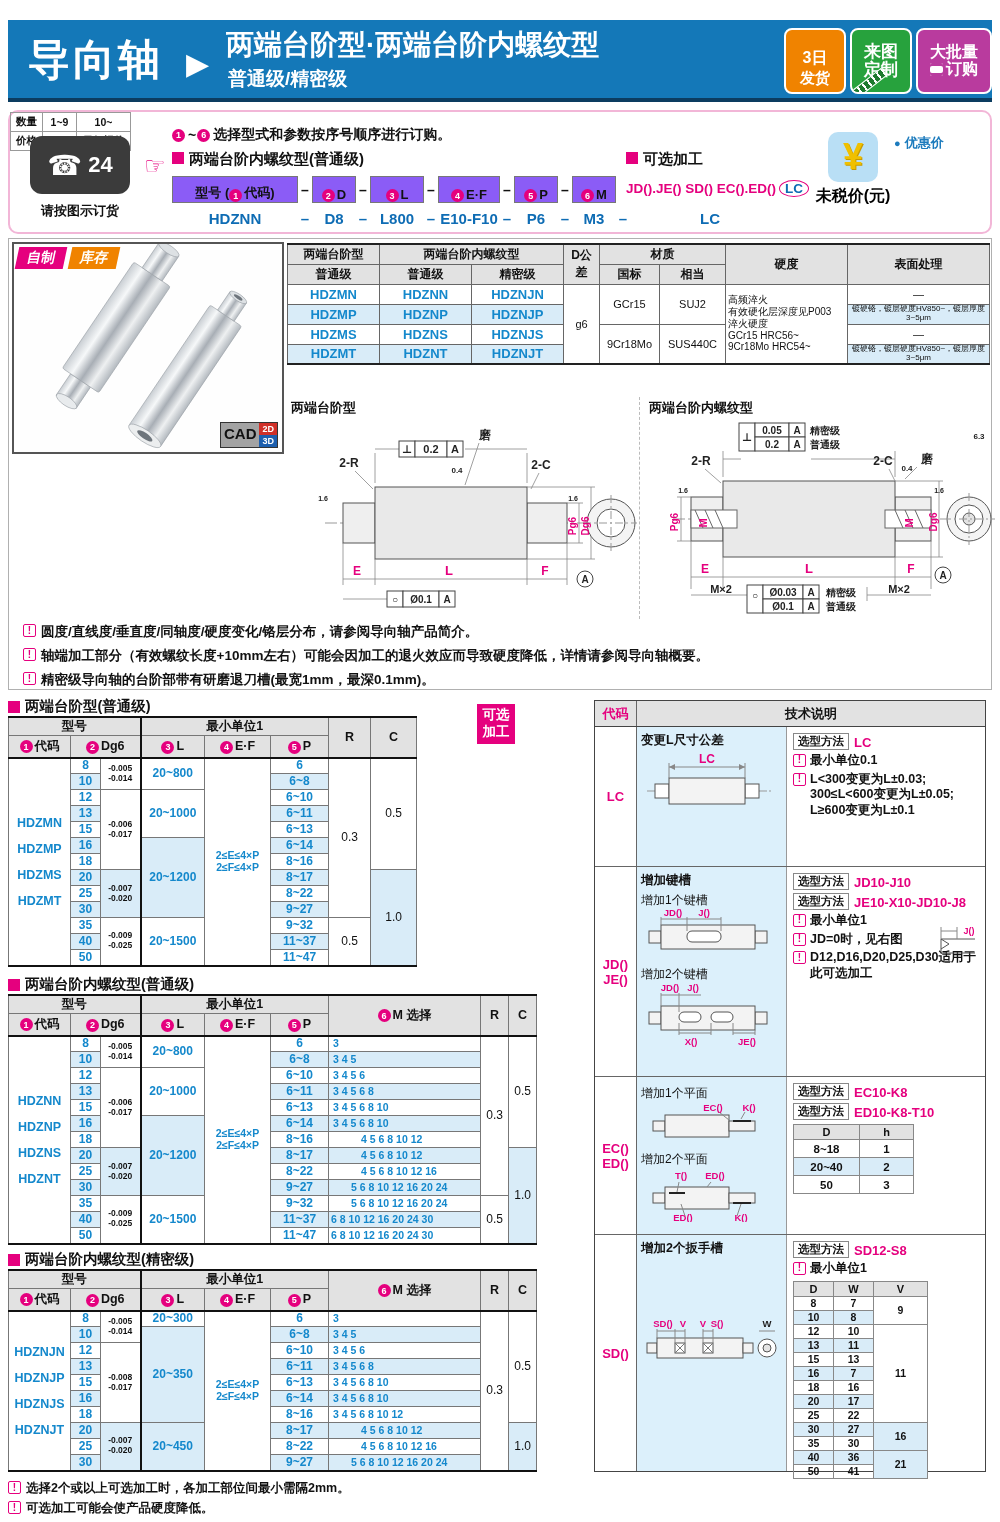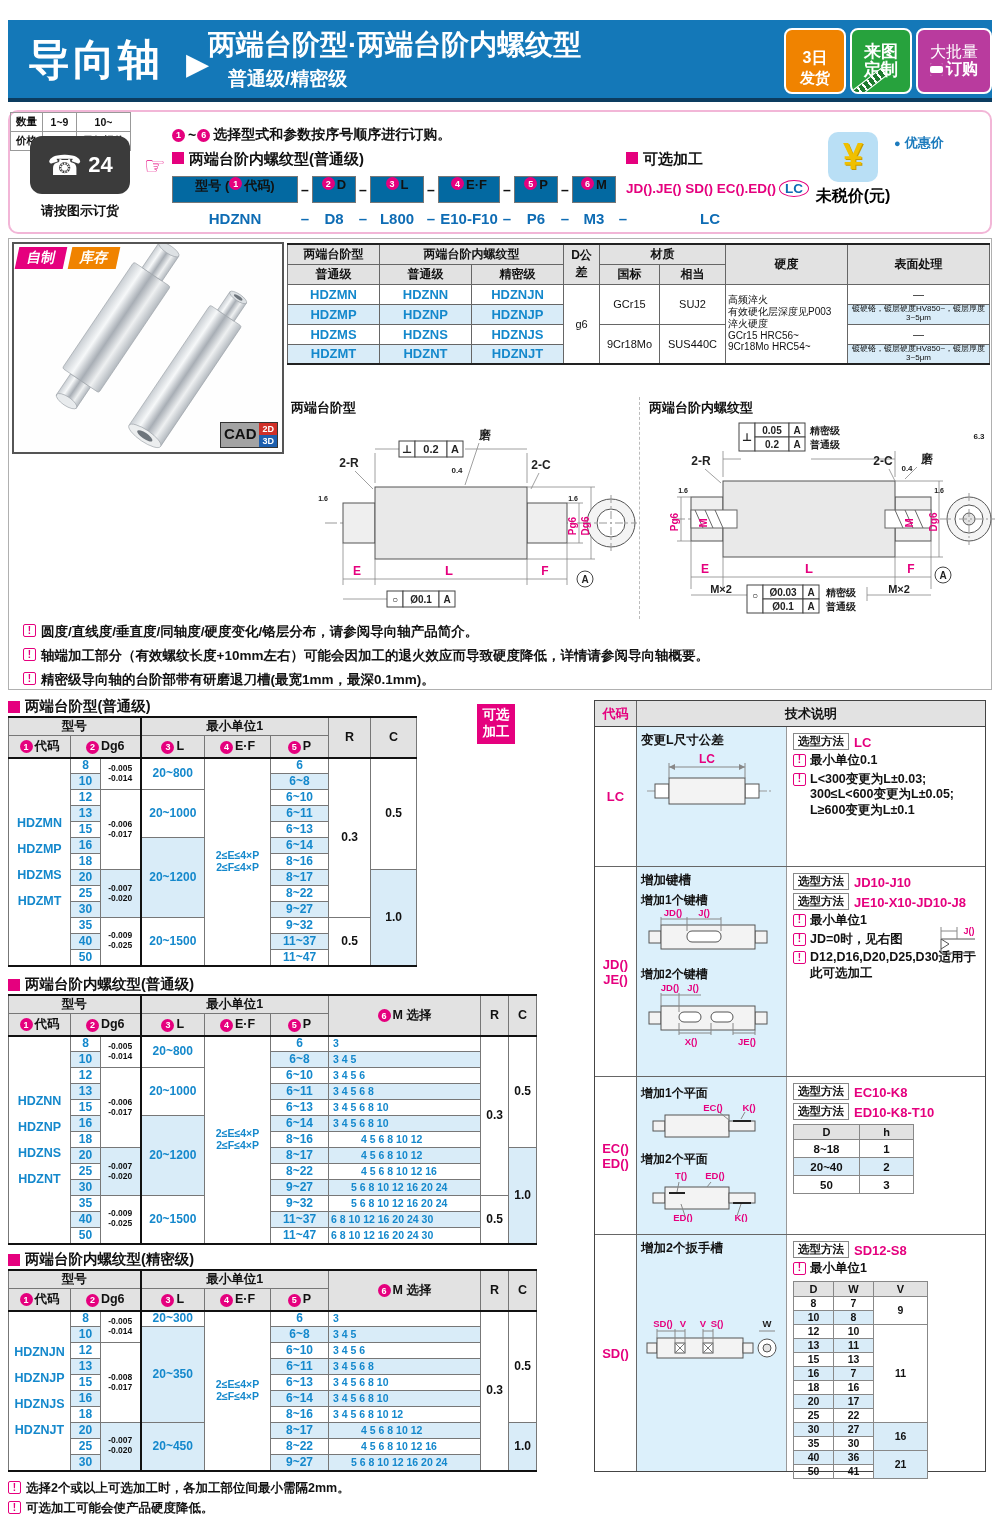--- a/index.html
+++ b/index.html
@@ -6,50 +6,50 @@
   body{width:1000px;height:1522px;position:relative;background:#fff;
        font-family:"Liberation Sans","DejaVu Sans",sans-serif;color:#111;overflow:hidden}
   .abs{position:absolute}
   .pre{white-space:pre-line}
   .b{font-weight:normal}
 
   
   .hdr{left:8px;top:20px;width:984px;height:82px;background:#1478b8;border-bottom:4px solid #0c3c60}
   .hdr-product{left:20px;top:12px;font-size:42px;font-weight:bold;color:#fff;letter-spacing:3px}
   .hdr-arrow{left:178px;top:26px;font-size:30px;color:#fff}
-  .hdr-title{left:200px;top:6px;font-size:28px;font-weight:bold;color:#fff}
+  .hdr-title{left:218px;top:6px;font-size:28px;font-weight:bold;color:#fff}
   .hdr-sub{left:220px;top:46px;font-size:19px;font-weight:bold;color:#fff}
   .badge{top:8px;height:66px;border:2px solid #fff;border-radius:8px;color:#fff;
          display:flex;flex-direction:column;align-items:center;justify-content:center;line-height:1.05}
   .badge-ship{left:776px;width:62px;background:#f08300}
   .badge-custom{left:842px;width:62px;background:#27a23d;position:absolute;overflow:hidden}
   .badge-bulk{left:908px;width:76px;background:#b93b9e}
   .bs1{font-size:32px;font-weight:bold}.bs1 span{font-size:16px}
   .bs2{font-size:15px;font-weight:bold}
   .bc{font-size:17px;font-weight:bold}
-  .bb1{font-size:16px;font-weight:normal}
+  .bb1{font-size:16px;font-weight:bold}
   .bk-line{display:flex;align-items:center;gap:3px;font-size:16px;font-weight:bold}
   .bk-ic{width:13px;height:13px;background:#fff;border-radius:2px;
          box-shadow:inset 0 3px 0 #b93b9e,inset 0 -3px 0 #b93b9e}
   .ruler{position:absolute;left:-8px;bottom:2px;width:46px;height:10px;transform:rotate(-38deg);
          background:repeating-linear-gradient(90deg,#fff 0 2px,#1d7a2e 2px 6px);border:1px solid #fff}
 
   
   .order{left:8px;top:110px;width:984px;height:124px;border:2px solid #f2b6d7;border-radius:10px}
   .phone{left:20px;top:24px;width:100px;height:58px;background:#3b3b3b;border-radius:12px;
          display:flex;align-items:center;justify-content:center;gap:6px;color:#fff}
   .phone .ic{font-size:28px}.phone .n24{font-size:22px;font-weight:bold}
   .phone-label{left:10px;top:90px;width:120px;text-align:center;font-size:13px;font-weight:bold}
   .hand{left:134px;top:40px;font-size:24px;color:#e5007e}
   .step-note{left:162px;top:14px;font-size:14px;font-weight:bold;display:flex;align-items:center;gap:1px}
   .sec-label{left:162px;top:38px;font-size:15px;font-weight:bold}
   .opt-label{left:616px;top:38px;font-size:15px;font-weight:bold}
   .obox-row{left:162px;top:64px;display:flex;align-items:center}
-  .ob{border:1.5px solid #777;height:27px;display:flex;align-items:flex-start;justify-content:center;
-      font-weight:bold;font-size:13px;background:#0369a1}
+  .ob{border:1.5px solid #777;height:27px;display:flex;align-items:flex-end;justify-content:center;
+      font-weight:bold;font-size:13px;background:#8b5cf6}
   .odash{width:14px;text-align:center;font-weight:bold;font-size:14px}
   .opt-codes{left:616px;top:68px;font-size:13.5px;font-weight:bold;color:#e5007e}
   .opt-lc{display:inline-block;border:1.5px solid #e5007e;border-radius:50%;padding:0 5px;
           color:#0e6cb4;margin-left:3px}
   .ex-row{left:162px;top:98px;display:flex;align-items:center;color:#0e6cb4;font-weight:bold;font-size:15px}
   .ex-c{display:flex;justify-content:center}
   .yenbox{left:818px;top:20px;width:50px;height:50px;background:#b9dff5;border-radius:10px;
           display:flex;align-items:center;justify-content:center;font-size:36px;font-weight:bold;color:#f0c000;
           text-shadow:1px 1px 0 #c79a00}
   .untaxed{left:800px;top:74px;width:86px;text-align:center;font-size:16px;font-weight:bold;color:#000000}
@@ -92,39 +92,39 @@
   .dt th,.dt td{border:1px solid #777;text-align:center;padding:0 2px;overflow:hidden}
   .dt thead{border-bottom:2px solid #111}
   .dt thead th{background:#e2e2e2;font-size:12.5px}
   .dt tbody td{height:16px;font-size:12px;line-height:1.05}
   .dt tbody tr:nth-child(even){background:#d9ecf8}
   col.bl{border-left:2px solid #111}
   .dt .code{color:#1488cc;font-weight:bold;font-size:12.5px;background:#fff;line-height:26px}
   .dt .d,.dt .l,.dt .p{color:#1488cc;font-weight:bold}
   .dt .ef{color:#1488cc;font-weight:bold;font-size:10.5px}
   .dt .tol{font-size:8.5px;font-weight:bold;line-height:1.15}
-  .dt .rc{font-weight:bold}
+  .dt .rc{font-weight:normal}
   .dt .m{color:#1488cc;font-weight:bold;font-size:10.5px;text-align:left}
   .dt .i0{padding-left:4px}.dt .i1{padding-left:32px}.dt .i2{padding-left:22px}.dt .i3{}
   .sec-title{font-size:14.5px;font-weight:bold;display:flex;align-items:center}
 
   
   .opt-badge{left:477px;top:704px;width:38px;background:#e5007e;color:#fff;font-size:13.5px;font-weight:bold;
              text-align:center;padding:3px 0;line-height:1.25}
   .panel{left:594px;top:700px;width:392px;height:772px;border:1.5px solid #444;display:flex;flex-direction:column}
   .p-h{display:flex;height:26px;background:#e2e2e2;border-bottom:1.5px solid #444;font-weight:bold}
   .p-h .c1{width:42px;display:flex;align-items:center;justify-content:center;border-right:1px solid #666;color:#e5007e;font-size:13px}
   .p-h .c2{flex:1;display:flex;align-items:center;justify-content:center;font-size:13px}
   .p-r{display:flex;border-bottom:1px solid #666}
   .p-r:last-child{border-bottom:none}
   .p-c1{width:42px;display:flex;align-items:center;justify-content:center;color:#e5007e;
         font-weight:bold;font-size:13px;border-right:1px solid #666;text-align:center}
   .p-dia{width:150px;background:#dcf0fb;border-right:1px solid #999;padding:5px 4px}
   .p-title{font-size:12.5px;font-weight:bold}
-  .p-sub{font-size:12px;font-weight:bold;margin-top:3px}
+  .p-sub{font-size:12px;font-weight:normal;margin-top:3px}
   .p-txt{flex:1;padding:6px 6px;position:relative}
   .m-line{display:flex;align-items:flex-end;margin-bottom:3px}
   .mbox{display:inline-block;border:1px solid #888;padding:0 4px;font-size:11.5px;font-weight:bold;background:#fff}
   .mcode{color:#e5007e;font-weight:bold;font-size:13px;margin-left:5px}
   .nline{display:flex;gap:4px;font-size:12.5px;font-weight:bold;margin-top:3px;line-height:1.25}
   table.st{border-collapse:collapse;table-layout:fixed;margin-top:4px}
   .st th,.st td{border:1px solid #888;text-align:center;font-weight:bold;overflow:hidden}
   .st th{background:#e2e2e2;font-size:11px;height:15px}
   .st td{font-size:10.5px;height:14px}
   .st tbody tr:nth-child(even){background:#d9ecf8}

